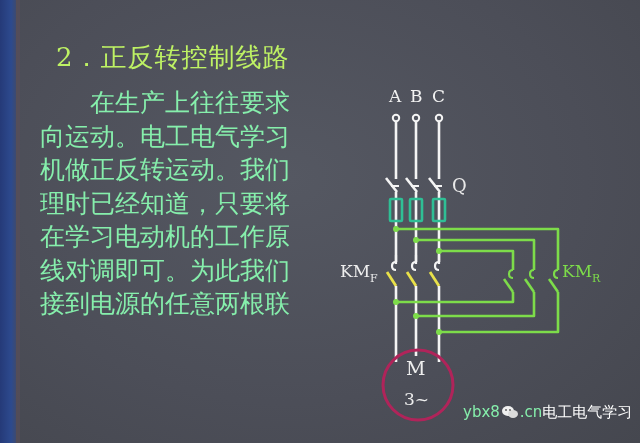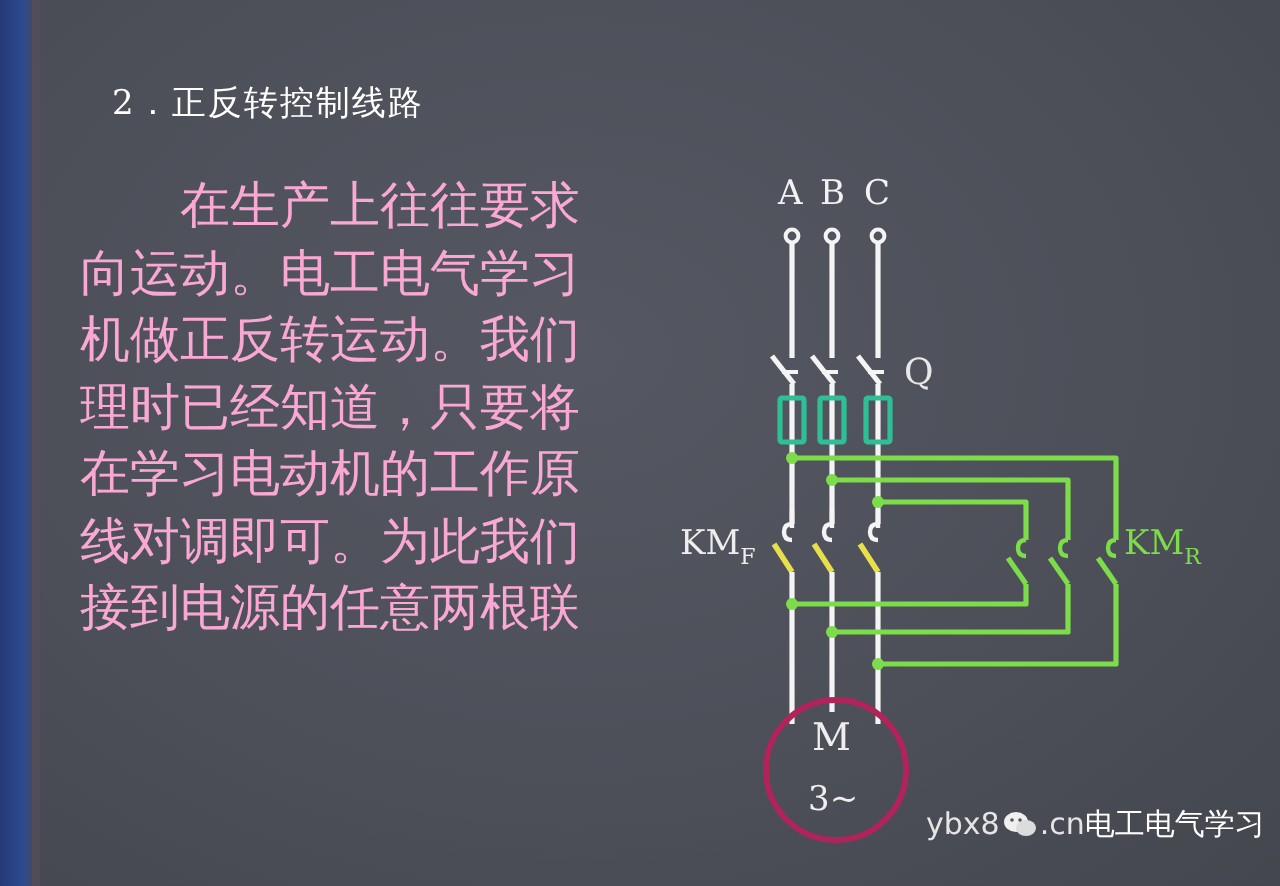--- a/index.html
+++ b/index.html
@@ -1,28 +1,28 @@
 <!DOCTYPE html>
 <html><head>
 <meta charset="utf-8">
 <style>
   html,body{margin:0;padding:0;}
   body{width:640px;height:443px;overflow:hidden;background:#4b4d57;position:relative;font-family:"DejaVu Serif","Liberation Serif",serif;}
   .slide{position:absolute;left:0;top:0;width:640px;height:443px;
     background:radial-gradient(ellipse at 45% 40%, #555862 0%, #4c4e58 60%, #45474f 100%);}
   .stripe{position:absolute;left:0;top:0;width:16px;height:443px;background:linear-gradient(90deg,#253a78,#2d4a8e 70%,#3d4a70);}
   .stripe2{position:absolute;left:16px;top:0;width:4px;height:443px;background:#5a4f5c;opacity:.6;}
-  .title{position:absolute;left:56px;top:40px;color:#ffffff;font-size:17px;letter-spacing:1px;white-space:nowrap;}
-  .body{position:absolute;left:40px;top:86px;width:300px;color:#f9a8d4;font-size:25px;line-height:33.5px;}
+  .title{position:absolute;left:56px;top:40px;color:#bef264;font-size:26px;letter-spacing:1px;white-space:nowrap;}
+  .body{position:absolute;left:40px;top:86px;width:300px;color:#86efac;font-size:25px;line-height:33.5px;}
   .body .line{display:block;white-space:nowrap;}
   .body .first{padding-left:50px;}
   svg{position:absolute;left:0;top:0;}
   .lbl{font-family:"DejaVu Serif","Liberation Serif",serif;}
   .wm{position:absolute;left:463px;top:403px;font-family:"DejaVu Sans","Liberation Sans",sans-serif;font-size:15px;color:#fff;white-space:nowrap;}
-  .wm .site{color:#e5e5e5;}
+  .wm .site{color:#86efac;}
   .wm .icon{display:inline-block;width:18px;height:14px;vertical-align:-2px;margin:0 1px;}
 </style>
 </head>
 <body>
 
 <div class="slide"></div>
 <div class="stripe"></div>
 <div class="stripe2"></div>
 
 <div class="title">2．正反转控制线路</div>

